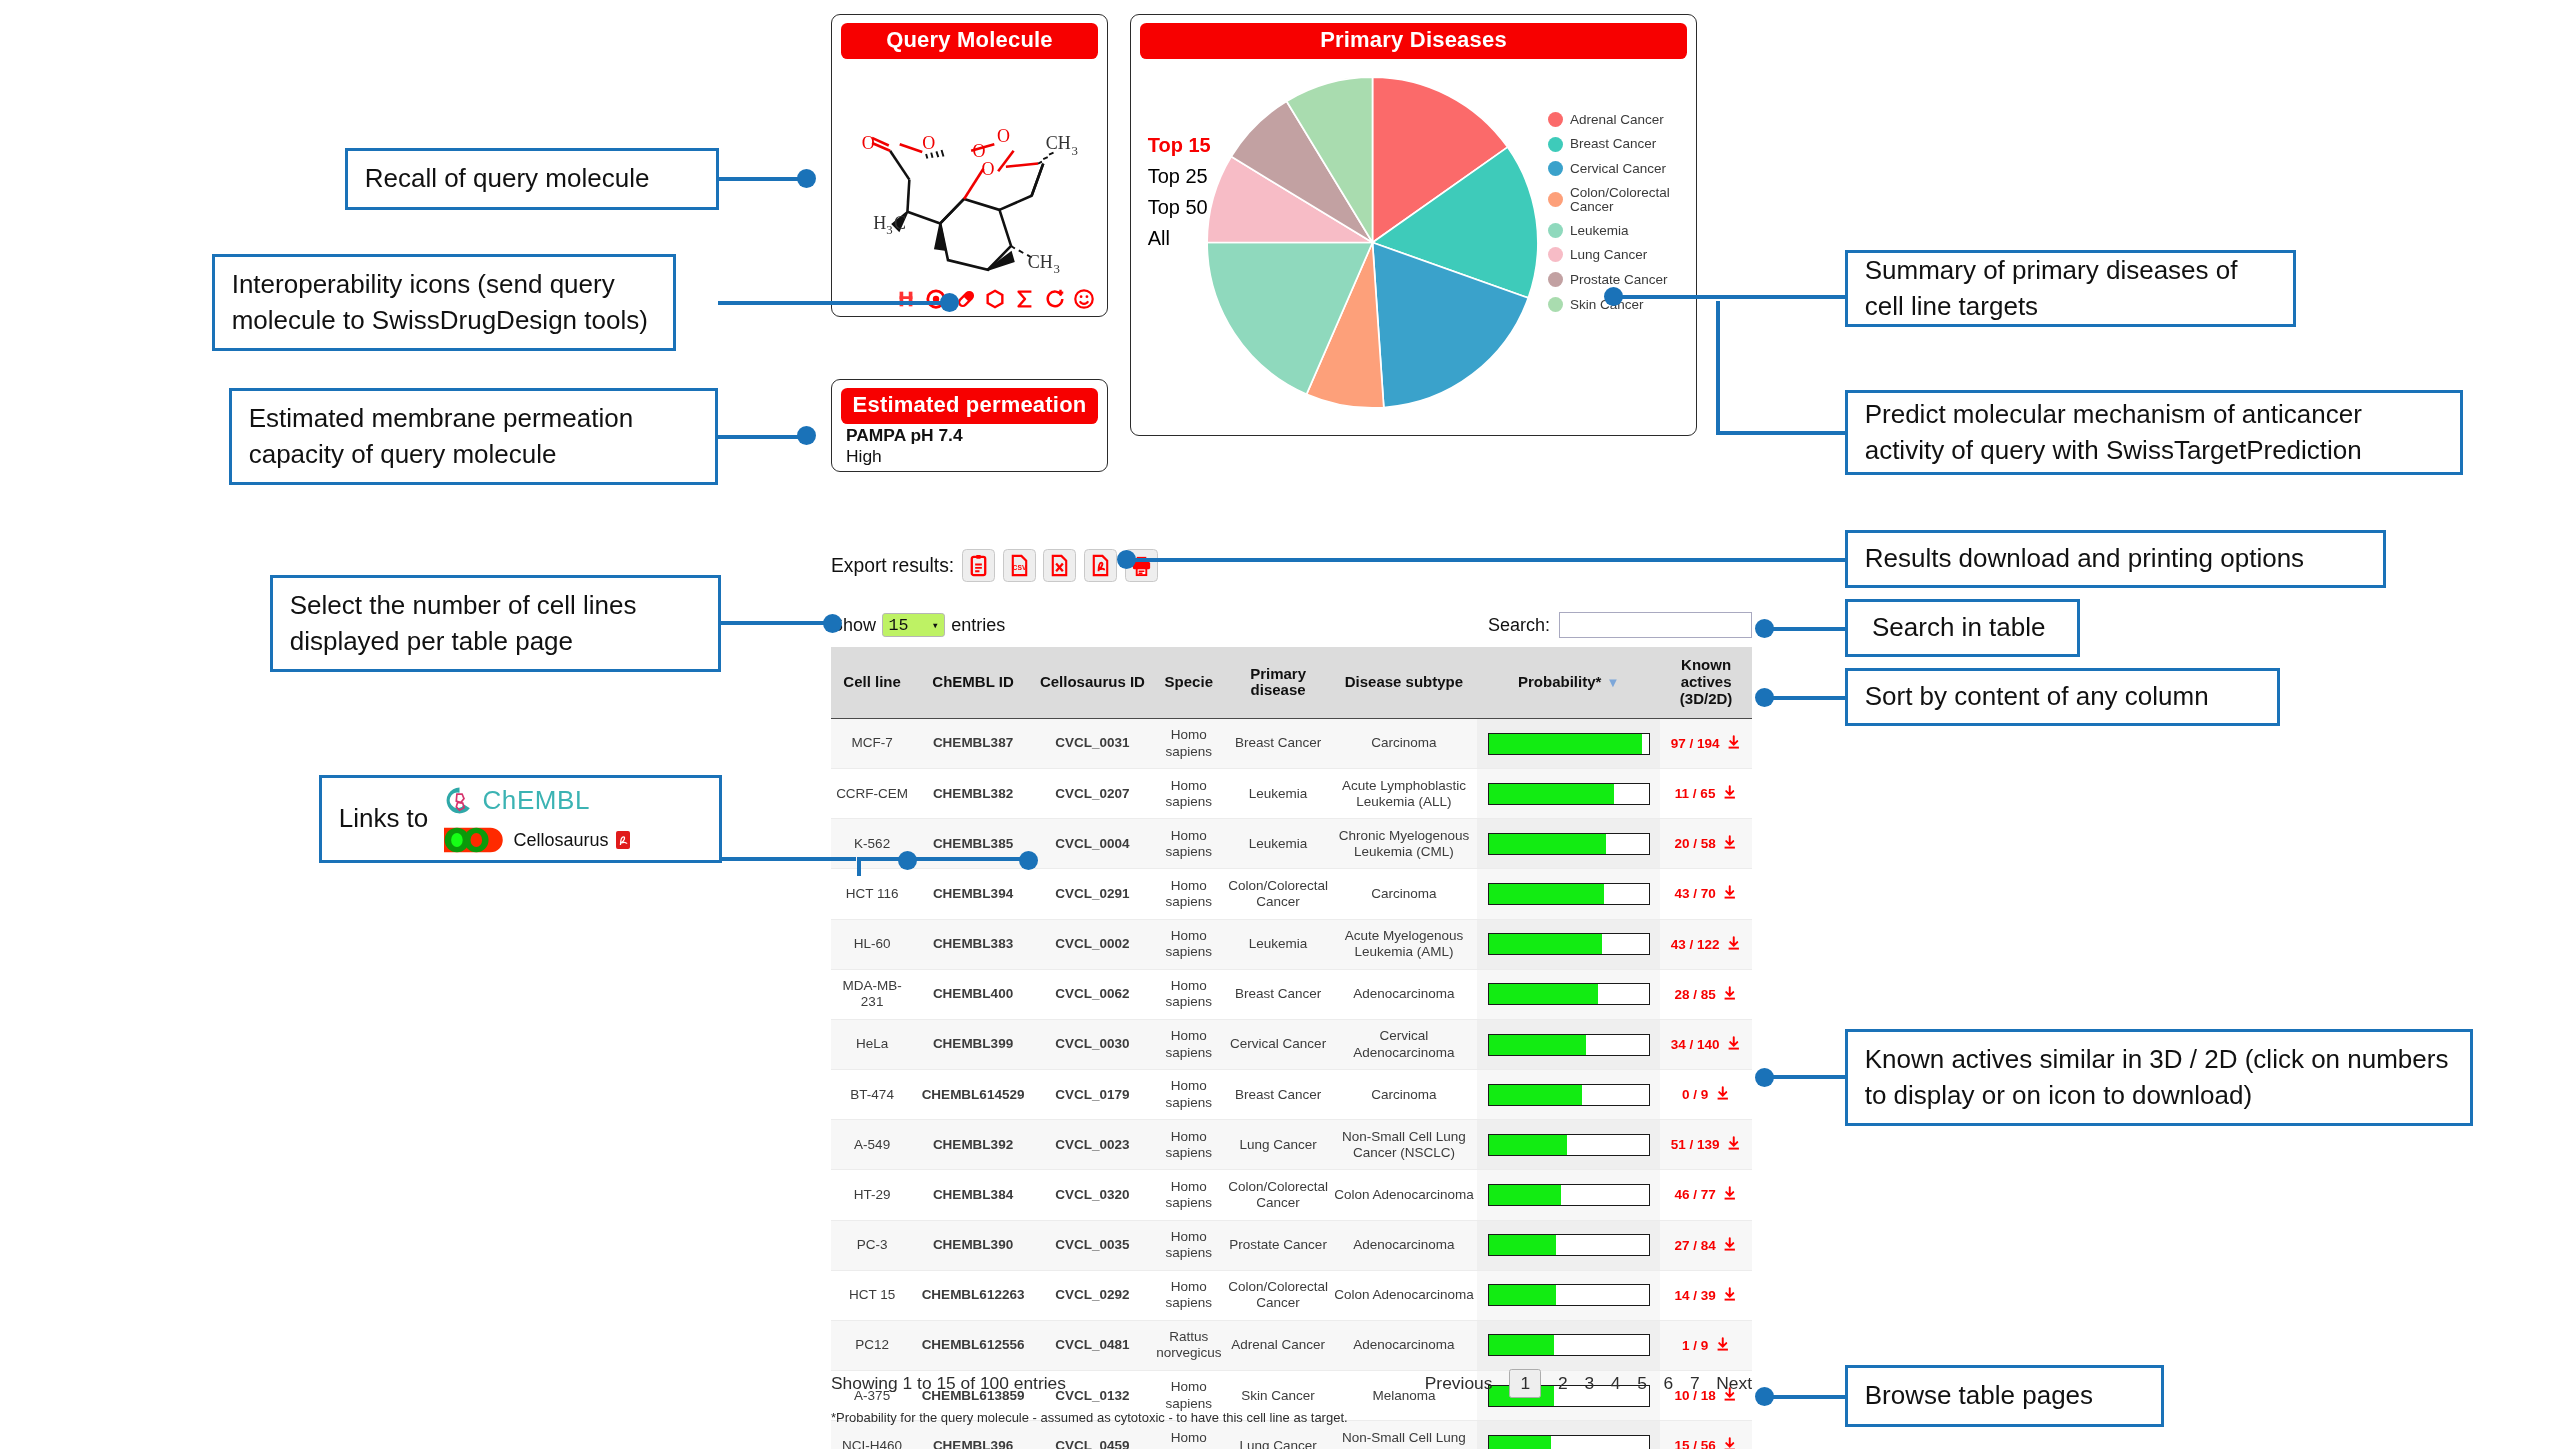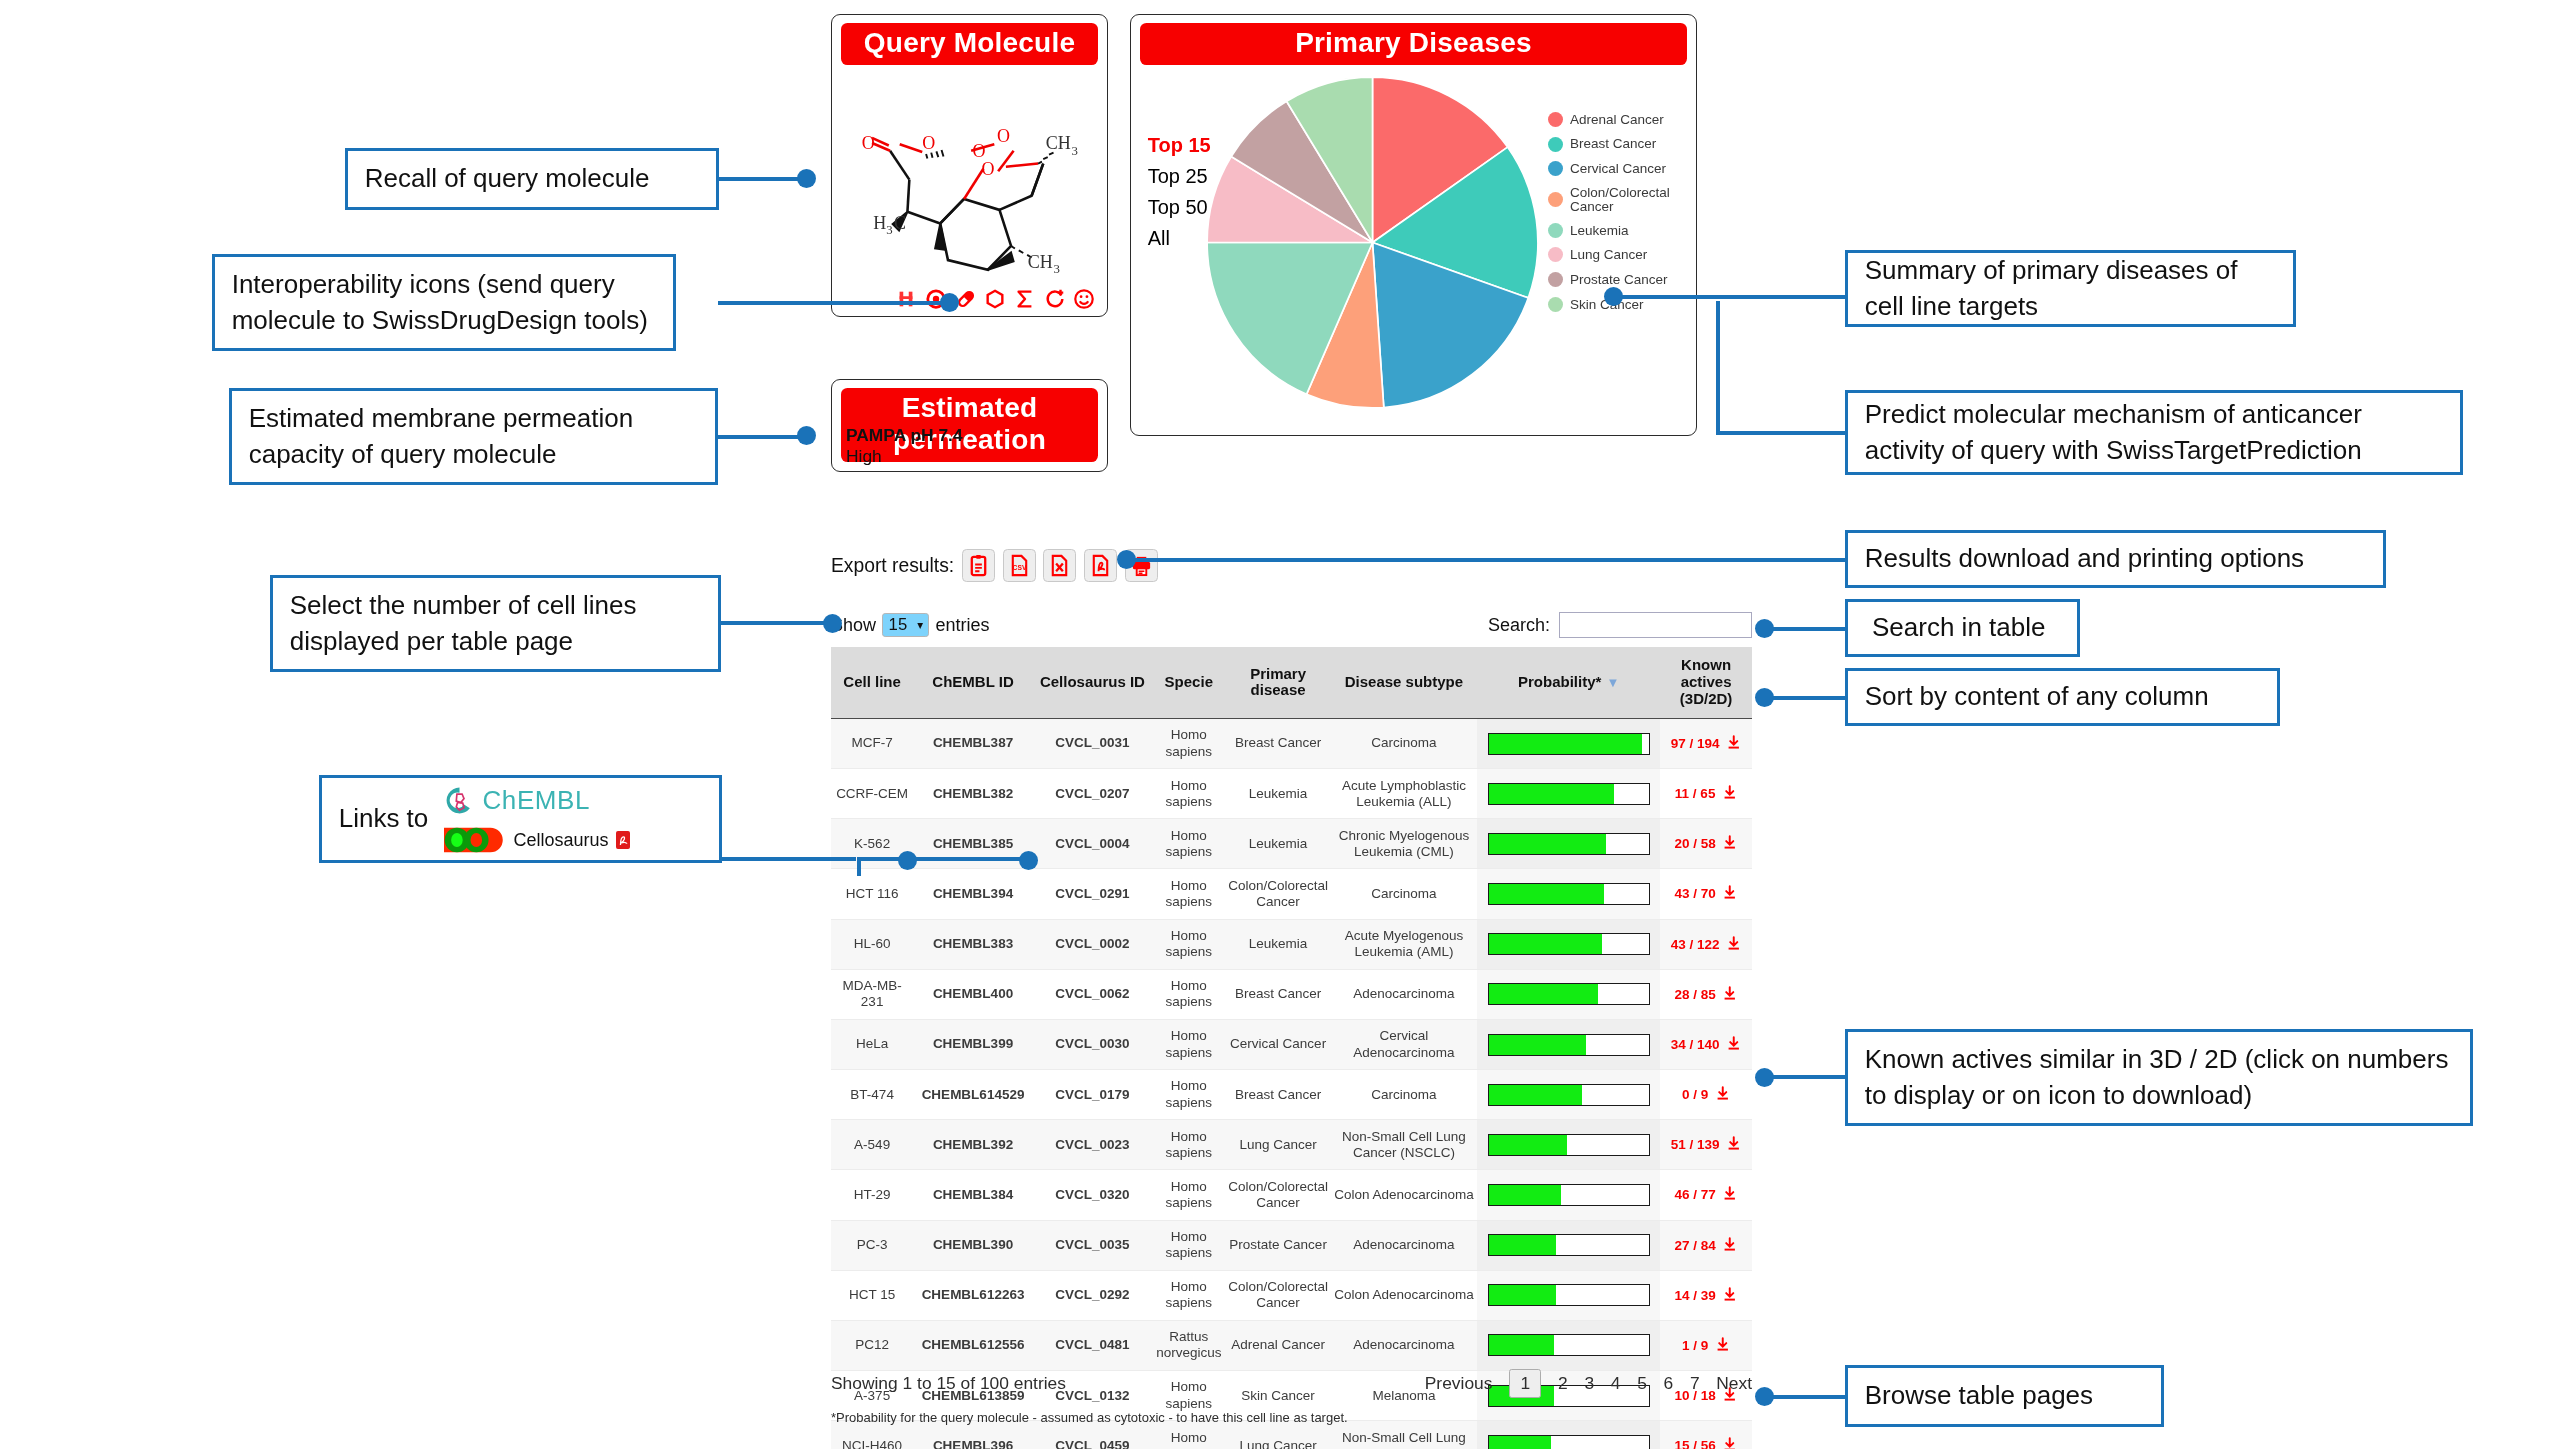--- a/index.html
+++ b/index.html
@@ -32,21 +32,21 @@
   
   .panel {
     position: absolute; background: #fff;
     border: 1.9px solid #2b2b2b; border-radius: 9px;
     z-index: 10;
   }
   .panel-title {
     background: #f70000; color: #fff;
     font-weight: bold; text-align: center;
     border-radius: 6.4px;
-    font-size: 28px; padding: 4.5px 0 5.8px;
+    font-size: 22px; padding: 4.5px 0 5.8px;
     margin: 7.7px 9px 0;
     letter-spacing: 0.2px;
   }
 
   
   #query-panel { left: 831px; top: 14px; width: 277px; height: 303px; }
   #mol-svg { position: absolute; left: 13px; top: 52px; width: 251px; height: 206px; }
   #interop-row {
     position: absolute; left: 0; right: 11.6px; bottom: 6.4px;
     display: flex; justify-content: flex-end; align-items: center; gap: 7.7px;
@@ -83,23 +83,23 @@
     display: flex; align-items: center; justify-content: center;
   }
   .exp-btn svg { width: 23px; height: 23px; }
 
   
   #tbl-ctrl {
     position: absolute; left: 831px; top: 612px; width: 921px;
     display: flex; align-items: center; font-size: 18px; color: #111; z-index: 12;
   }
   #show-sel {
-    display: inline-flex; align-items: center; gap: 10px;
-    border: 1.3px solid #b6b6b6; border-radius: 3.2px; background:#7dd3fc;
-    padding: 1.3px 5.2px; margin: 0 6.4px; font-size: 16.7px;
+    display: inline-flex; align-items: center; gap: 23px;
+    border: 1.3px solid #b6b6b6; border-radius: 3.2px; background:#bef264;
+    padding: 1.3px 5.2px; margin: 0 6.4px; font-size: 16.7px; font-family: Liberation Mono, monospace;
   }
   #search-box { margin-left: auto; display: flex; align-items: center; gap: 9px; }
   #search-input {
     width: 193px; height: 26px;
     border: 1.3px solid #a9a9c0; background: #fff;
   }
 
   
   #res-table {
     position: absolute; left: 831px; top: 647px;

